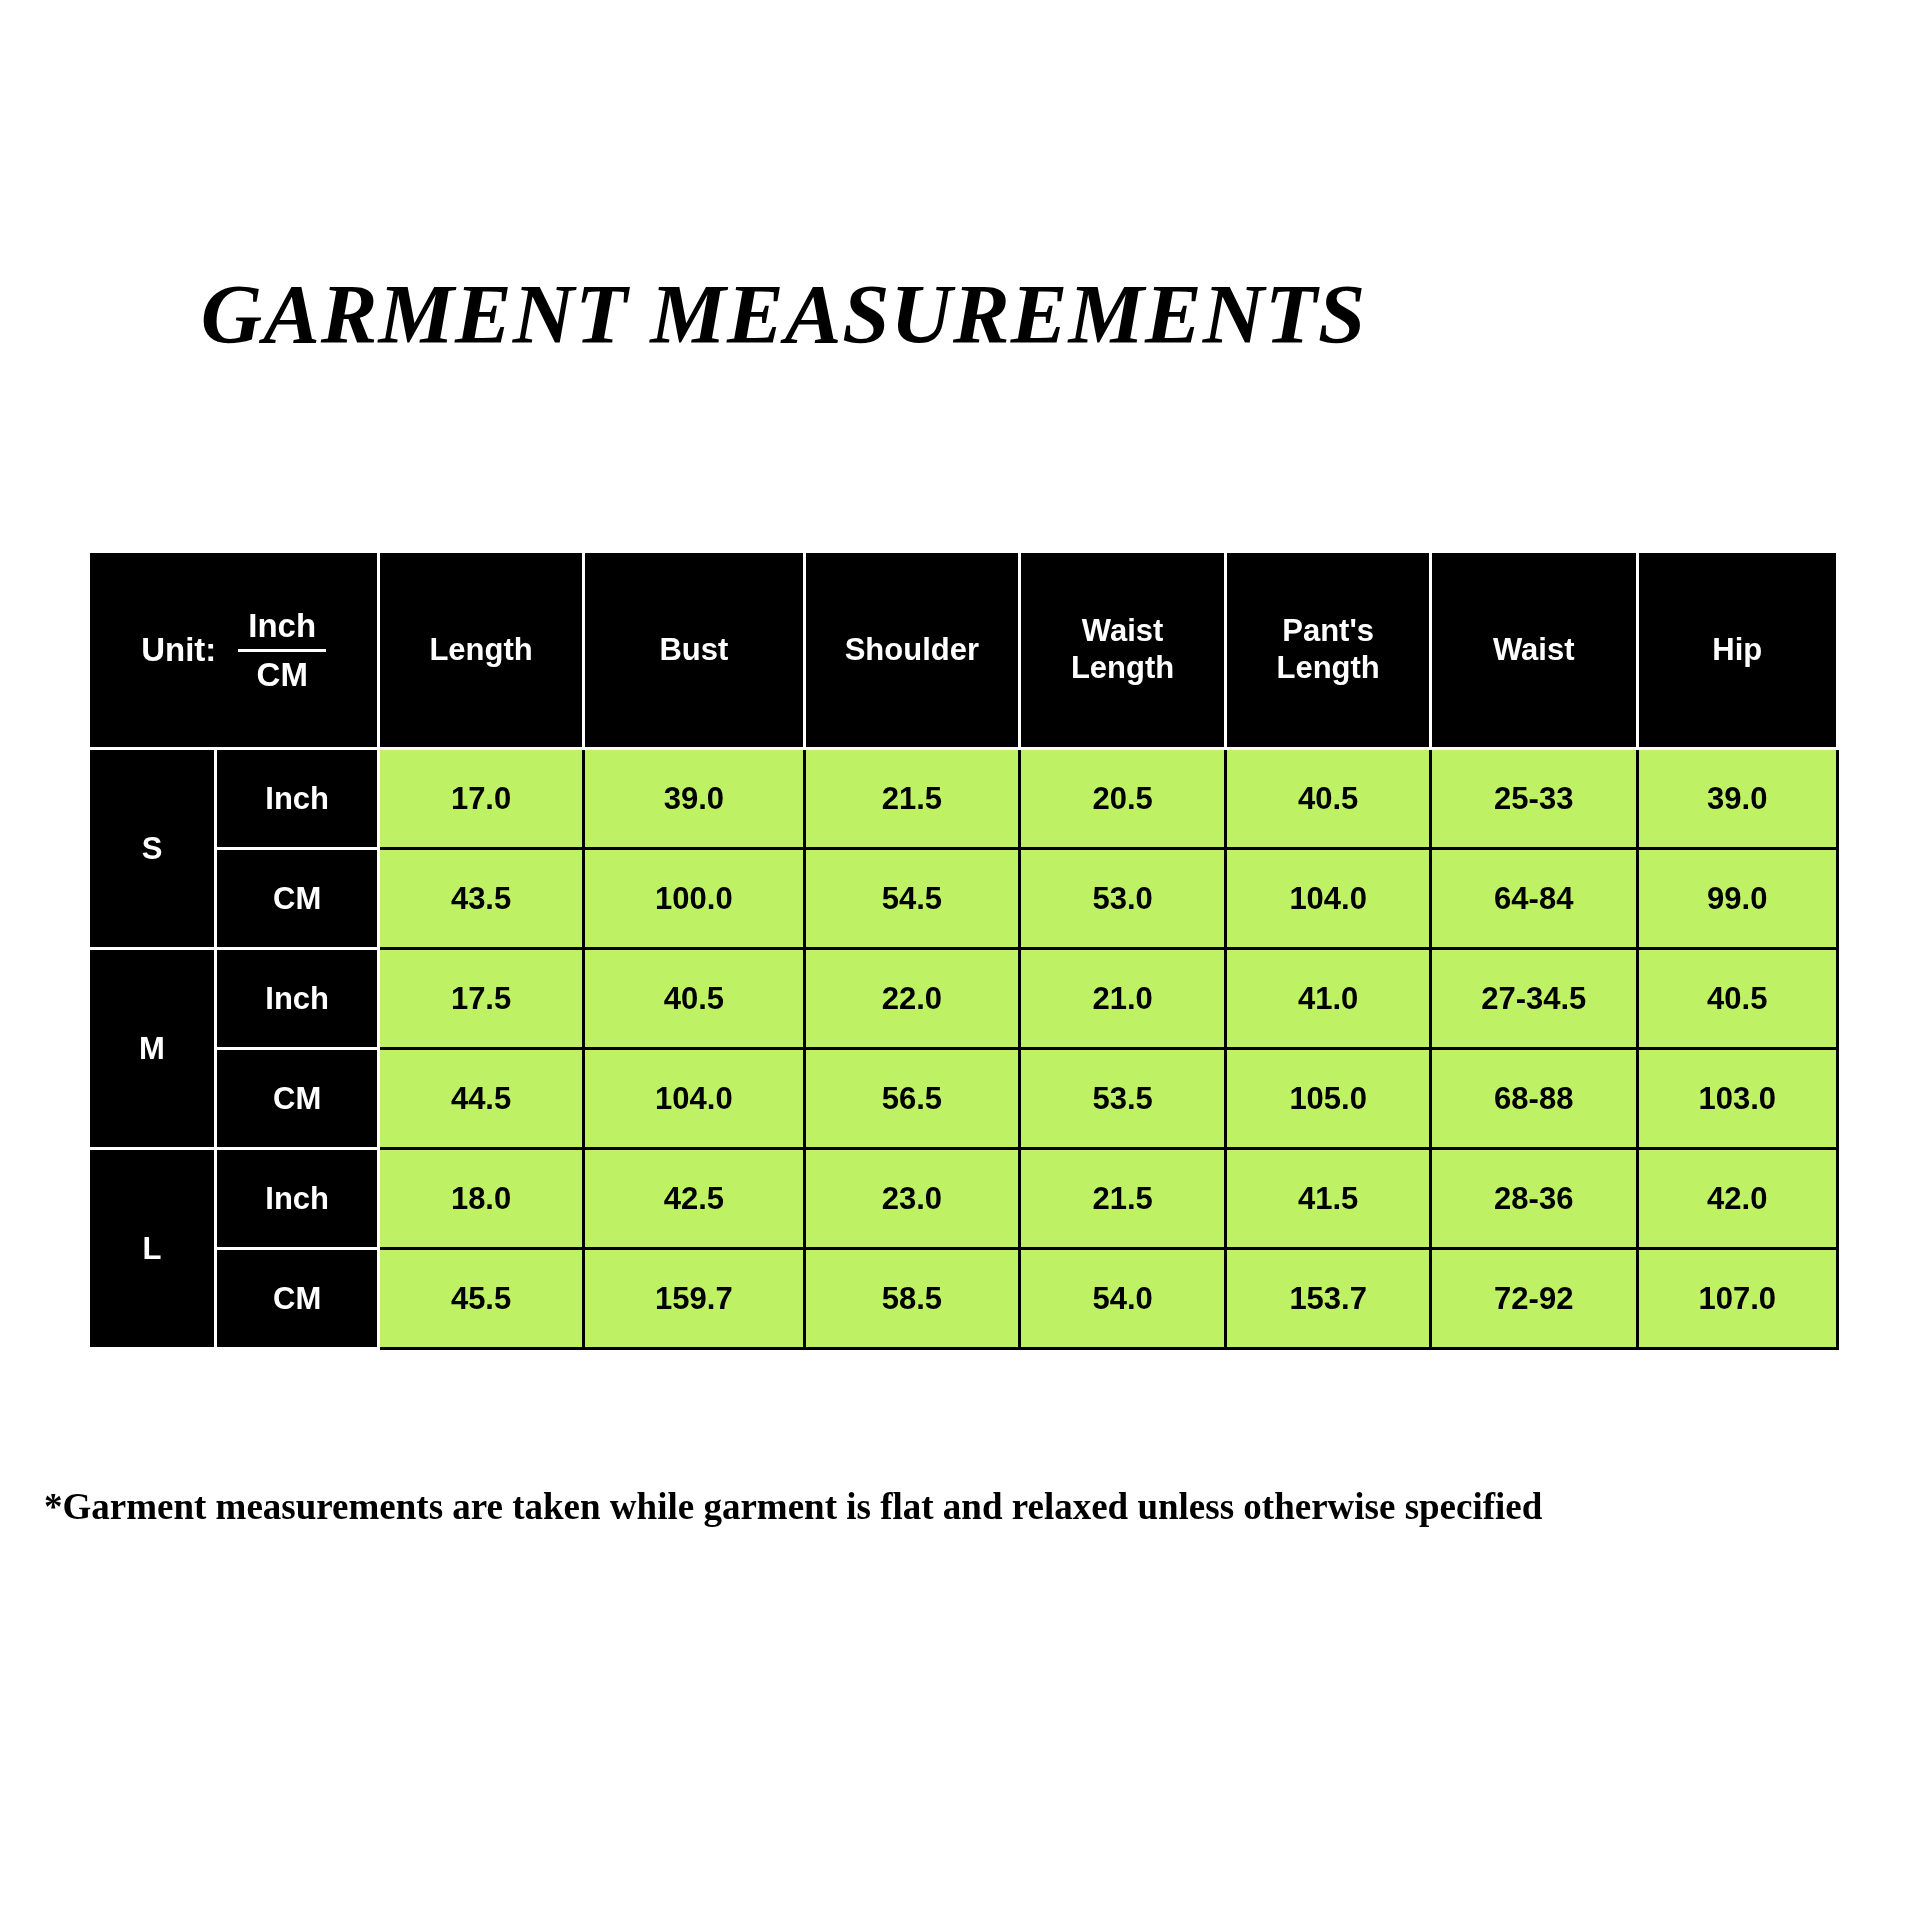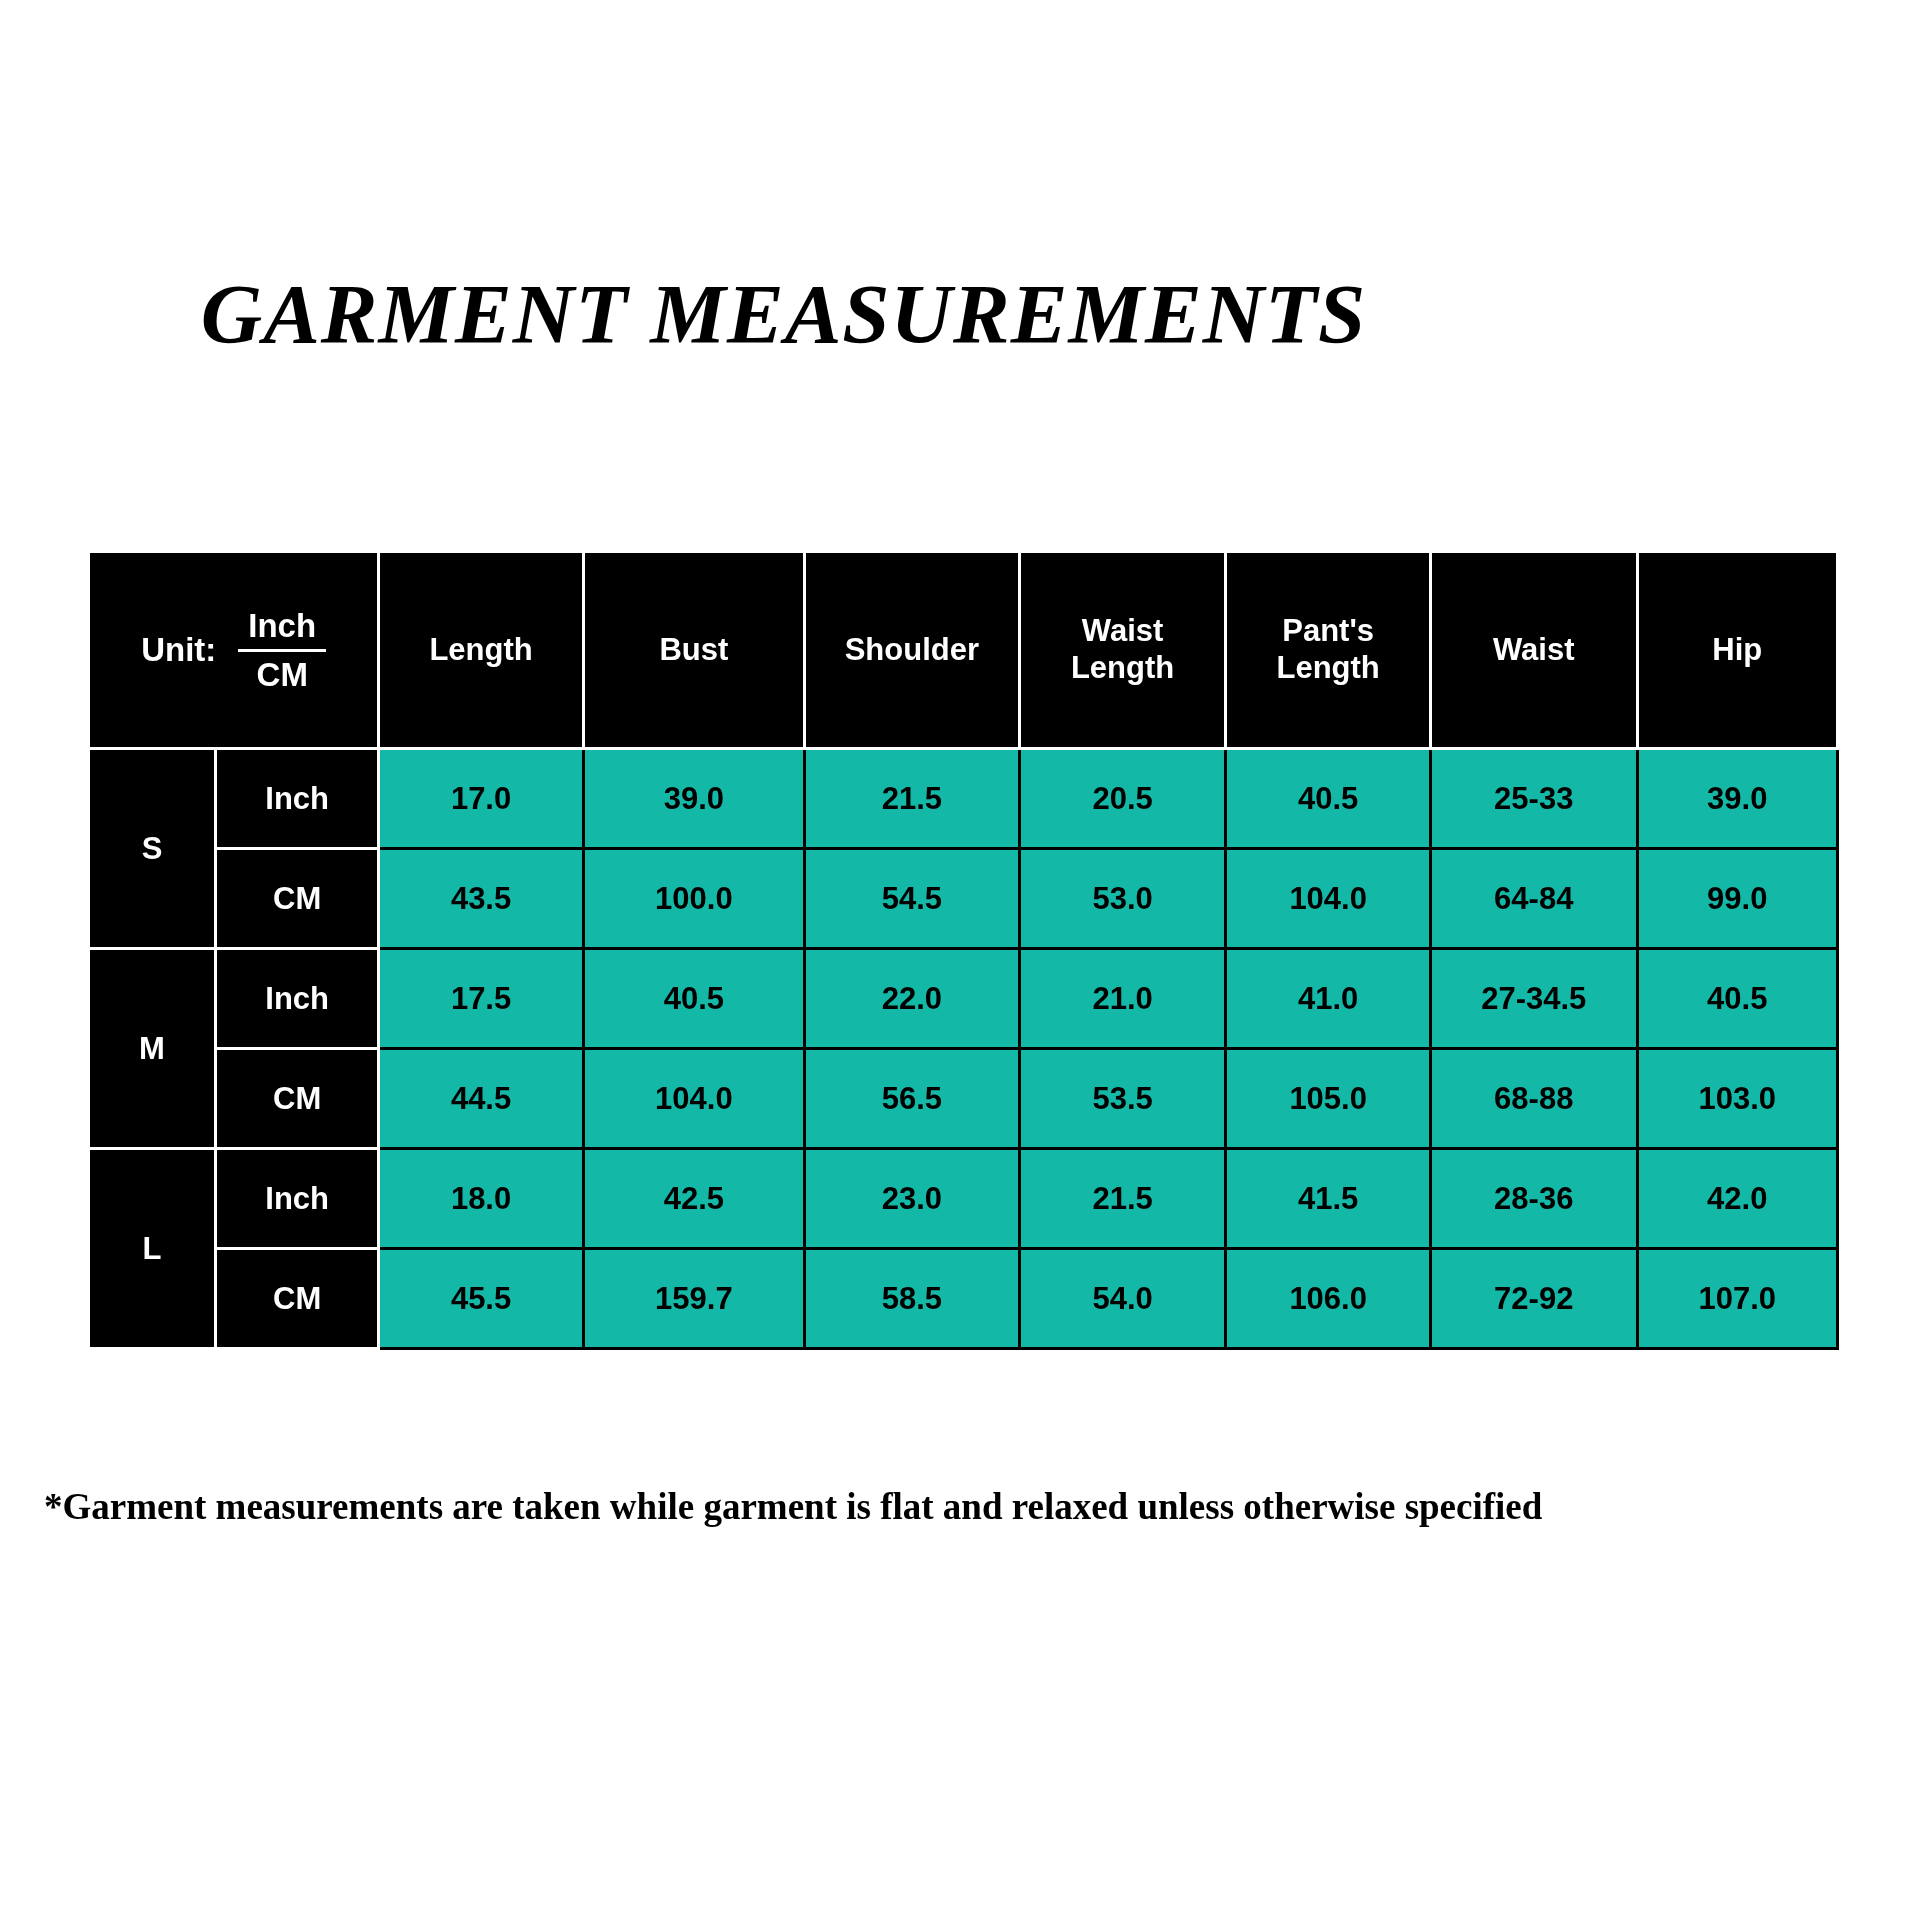--- a/index.html
+++ b/index.html
@@ -104,21 +104,21 @@
     background: #000000;
     color: #ffffff;
     font-size: 36px;
   }
   .unitrow {
     background: #000000;
     color: #ffffff;
     font-size: 33px;
   }
   .val {
-    background: #14b8a6;
+    background: #bef264;
     color: #000000;
     height: 97px;
     font-size: 33px;
     border-top: 3px solid #000000 !important;
     border-bottom: 3px solid #000000 !important;
     border-left: 3px solid #000000 !important;
     border-right: 3px solid #000000 !important;
   }
   .footnote {
     position: absolute;
@@ -244,21 +244,21 @@
           <td class="val">41.5</td>
           <td class="val">28-36</td>
           <td class="val">42.0</td>
         </tr>
         <tr>
           <td class="unitrow">CM</td>
           <td class="val">45.5</td>
           <td class="val">159.7</td>
           <td class="val">58.5</td>
           <td class="val">54.0</td>
-          <td class="val">106.0</td>
+          <td class="val">153.7</td>
           <td class="val">72-92</td>
           <td class="val">107.0</td>
         </tr>
       </tbody>
     </table>
   </div>
 
   <div class="footnote">*Garment measurements are taken while garment is flat and relaxed unless otherwise specified</div>
 
 </div>

